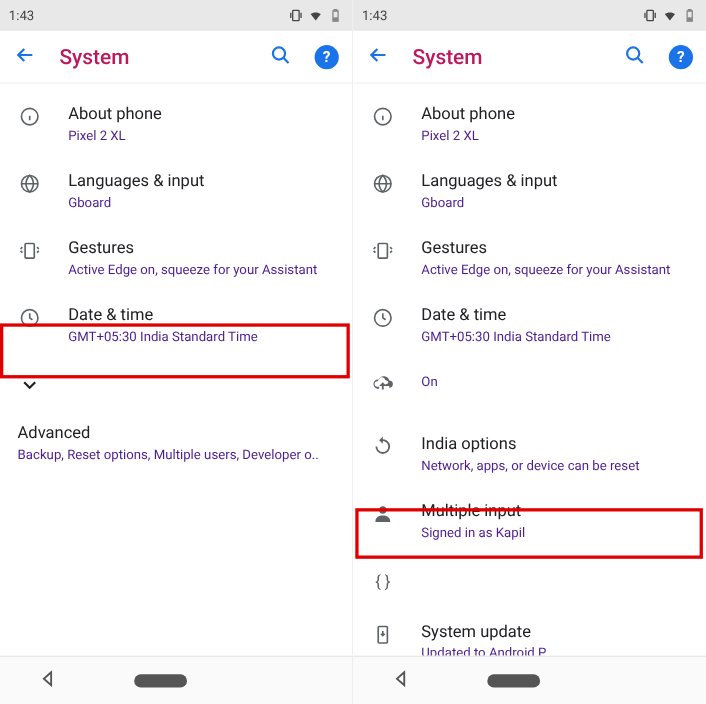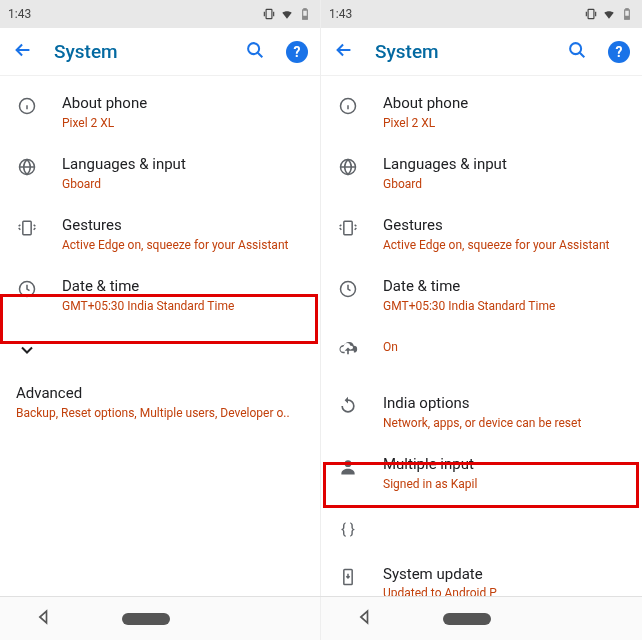--- a/index.html
+++ b/index.html
@@ -44,21 +44,21 @@
     display: flex;
     align-items: center;
     padding: 0 12px;
     gap: 20px;
     border-bottom: 1px solid #f0f0f0;
   }
   .back-btn { color: #1a73e8; }
   .back-btn svg { width: 22px; height: 22px; }
   .header-title {
     flex: 1;
-    color: #0369a1;
+    color: #be185d;
     font-size: 19px;
     font-weight: 500;
   }
   .header-action { color: #1a73e8; }
   .header-action svg { width: 22px; height: 22px; }
   .help-icon {
     width: 22px; height: 22px;
     background: #1a73e8;
     border-radius: 50%;
     color: #fff;
@@ -89,21 +89,21 @@
   }
   .item-icon svg { width: 20px; height: 20px; }
   .item-text { flex: 1; min-width: 0; }
   .item-title {
     font-size: 15px;
     color: #202124;
     line-height: 1.3;
   }
   .item-sub {
     font-size: 12px;
-    color: #c2410c;
+    color: #4c1d95;
     margin-top: 2px;
     line-height: 1.3;
     white-space: nowrap;
     overflow: hidden;
     text-overflow: ellipsis;
   }
 
   .highlight-box {
     border: 3px solid #e00000;
     position: absolute;

